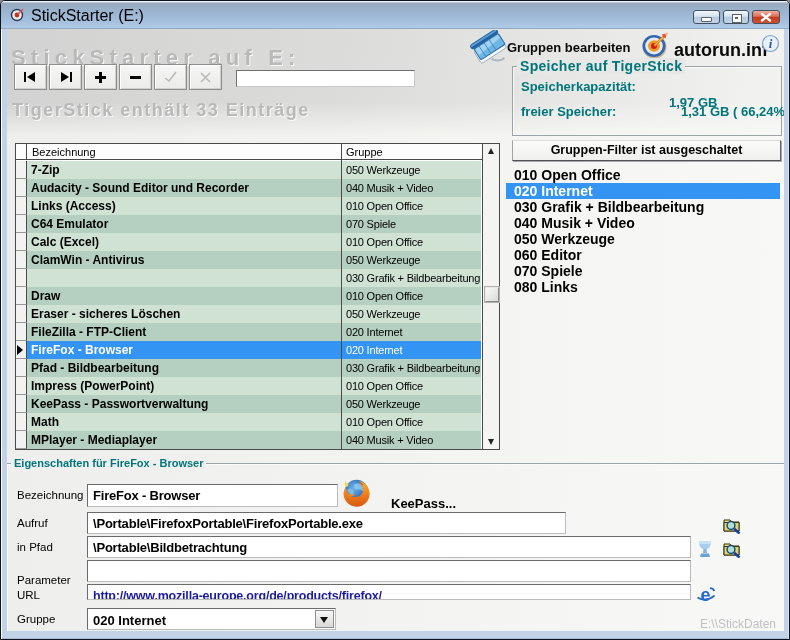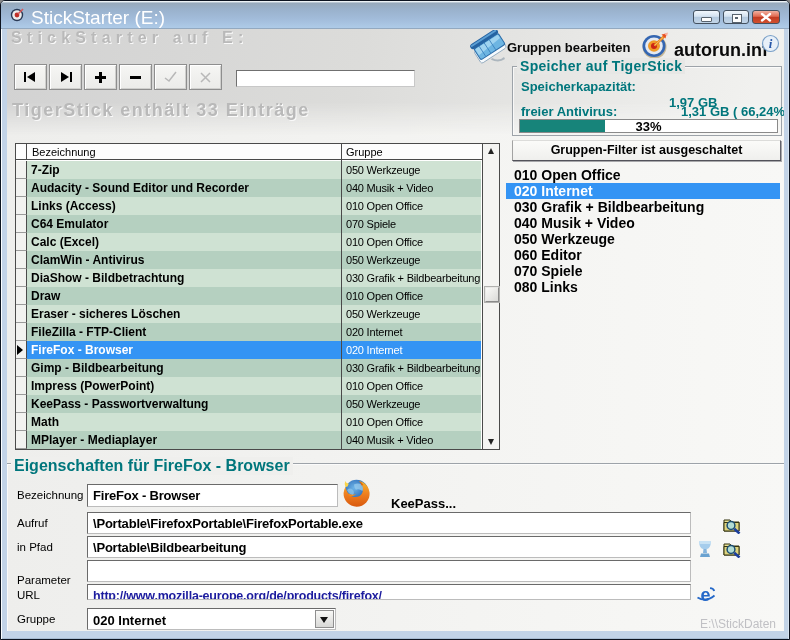--- a/index.html
+++ b/index.html
@@ -1,49 +1,49 @@
 <!DOCTYPE html>
 <html><head>
 <meta charset="utf-8">
 <style>
 html,body{margin:0;padding:0;}
 body{width:790px;height:640px;overflow:hidden;font-family:"Liberation Sans",sans-serif;position:relative;background:#888;}
 .abs{position:absolute;}
 
 #win{position:absolute;left:0;top:0;width:790px;height:640px;border:1px solid #0d1420;border-radius:5px 5px 0 0;box-sizing:border-box;background:#c2d3e7;box-shadow:inset 1px 0 0 #fafdff,inset -1px 0 0 #d8e4f0,inset 0 -1px 0 #a8bcd2;}
 #titlebar{position:absolute;left:1px;top:1px;width:788px;height:28px;border-bottom:1px solid #93a9c0;box-sizing:border-box;border-radius:4px 4px 0 0;background:linear-gradient(to bottom,#fdffff 0px,#dce5ec 1px,#98aabc 2px,#9ab2cd 9px,#a2bcda 18px,#aecbe8 27px);}
-#titletext{position:absolute;left:31px;top:7px;font-size:19px;color:#ffffff;}
+#titletext{position:absolute;left:31px;top:7px;font-size:16px;color:#000000;}
 
 .wbtn{position:absolute;top:10px;height:14px;border:1px solid #44515f;border-radius:3px;box-sizing:border-box;}
 .wb-blue{background:linear-gradient(to bottom,#f2f7fc 0%,#d4e2f0 45%,#b4c9de 50%,#c2d5e8 100%);}
 #wb-min{left:693px;width:27px;}
 #wb-max{left:723px;width:26px;}
 #wb-close{left:752px;width:28px;background:linear-gradient(to bottom,#f0b0a0 0%,#e06a50 45%,#c03a22 50%,#d2502e 100%);}
 #wb-min .bar{position:absolute;left:7px;top:6px;width:9px;height:3px;background:#fdfdfd;border:1px solid #58636e;border-radius:1px;}
 #wb-max .sq{position:absolute;left:8px;top:3px;width:8px;height:7px;background:#fdfdfd;border:1px solid #58636e;}
 #wb-max .sq2{position:absolute;left:2px;top:1.5px;width:2.5px;height:2.5px;background:#58636e;}
 
 #client{position:absolute;left:4px;top:29px;width:782px;height:604px;background:linear-gradient(to right,#eeeeec,#f8f8f6);overflow:hidden;}
 #grayband{position:absolute;left:0;top:0;width:782px;height:118px;background:linear-gradient(100deg,#d2d2d2 0%,#dcdcda 45%,#f1f1ef 95%);-webkit-mask-image:linear-gradient(to bottom,#000 0,#000 74px,transparent 106px);mask-image:linear-gradient(to bottom,#000 0,#000 74px,transparent 106px);}
 .etch{color:#b9b9b9;text-shadow:1px 1px 0 #fafafa;font-weight:bold;white-space:nowrap;}
-#hdr1{left:7px;top:0px;font-size:16px;letter-spacing:5.2px;}
+#hdr1{left:7px;top:16px;font-size:22px;letter-spacing:5.2px;}
 #hdr2{left:8px;top:71px;font-size:18px;letter-spacing:1.5px;}
 
 .tbtn{position:absolute;top:35px;width:33px;height:26px;background:linear-gradient(to bottom,#f6f6f4,#ebebe9);border:1px solid #8e8e8e;box-sizing:border-box;box-shadow:inset 1px 1px 0 #fff, inset -1px -1px 0 #cfcfcd;}
 .tbtn svg{position:absolute;left:0;top:0;}
 #tinput{left:232px;top:41px;width:177px;height:15px;background:#fff;border:1px solid;border-color:#707070 #c8c8c8 #c8c8c8 #707070;}
 
 #grptxt{left:503px;top:11px;font-size:13px;font-weight:bold;color:#0a0a0a;}
 #auttxt{left:670px;top:11px;font-size:18px;font-weight:bold;color:#0a0a0a;}
 
 .gbox{position:absolute;border:1px solid #9da3a9;box-shadow:inset 1px 1px 0 rgba(255,255,255,.7);}
 #spbox{left:508px;top:37px;width:268px;height:68px;}
 .gbt{position:absolute;top:-8px;left:7px;font-weight:bold;font-size:13px;color:#00767c;padding:0 3px;white-space:nowrap;}
 #spbox>.gbt{font-size:14px;top:-9px;left:4px;letter-spacing:0.3px;}
-#propbox>.gbt{font-size:16px;top:-7px;left:4px;}
+#propbox>.gbt{font-size:11px;top:-7px;left:4px;}
 #spbox .gbt{background:#e7e7e5;}
 .teal{position:absolute;font-weight:bold;font-size:13px;color:#00767c;white-space:nowrap;}
 #gauge{position:absolute;left:6px;top:52px;width:257px;height:12px;border:1px solid #8a8a8a;background:#fff;}
 #gfill{position:absolute;left:0;top:0;width:33%;height:100%;background:#17847a;}
 #gtext{position:absolute;left:0;top:-1px;width:100%;text-align:center;font-weight:bold;font-size:13px;color:#000;}
 
 #filterbtn{left:508px;top:111px;width:269px;height:21px;background:linear-gradient(#fbfbf9,#efefed);border:1px solid;border-color:#dcdcda #62626a #52525a #a2a2a2;box-sizing:border-box;text-align:center;font-weight:bold;font-size:12.5px;line-height:19px;color:#000;box-shadow:1px 1px 0 rgba(70,70,80,0.45);}
 
 #glist{left:502px;top:138px;width:274px;}
 .gitem{height:16px;line-height:16px;padding-left:8px;font-weight:bold;font-size:14px;color:#000;white-space:nowrap;}
@@ -175,26 +175,22 @@
   <div class="abs" id="auttxt">autorun.inf</div>
   <svg class="abs" style="left:757px;top:5px" width="19" height="19" viewBox="0 0 19 19">
     <circle cx="9.5" cy="9.5" r="8" fill="#e8f0f8" stroke="#7aa0c8" stroke-width="1.2"></circle>
     <text x="9.5" y="14" font-family="Liberation Serif" font-style="italic" font-weight="bold" font-size="13" fill="#2858a8" text-anchor="middle">i</text>
   </svg>
 
   <div class="gbox" id="spbox">
     <div class="gbt">Speicher auf TigerStick</div>
     <div class="teal" style="left:8px;top:12px">Speicherkapazität:</div>
     <div class="teal" style="left:156px;top:28px">1,97 GB</div>
-    <div class="teal" style="left:8px;top:37px">freier Antivirus:</div>
+    <div class="teal" style="left:8px;top:37px">freier Speicher:</div>
     <div class="teal" style="left:168px;top:37px">1,31 GB ( 66,24% )</div>
-    <div id="gauge">
-        <div id="gfill"></div>
-        <div id="gtext">33%</div>
-      </div>
   </div>
 
   <div class="abs" id="filterbtn">Gruppen-Filter ist ausgeschaltet</div>
   <div class="abs" id="glist">
     <div class="gitem">010 Open Office</div>
     <div class="gitem sel">020 Internet</div>
     <div class="gitem">030 Grafik + Bildbearbeitung</div>
     <div class="gitem">040 Musik + Video</div>
     <div class="gitem">050 Werkzeuge</div>
     <div class="gitem">060 Editor</div>
@@ -234,21 +230,20 @@
           <div class="c1">Calc (Excel)</div>
           <div class="c2">010 Open Office</div>
         </div>
         <div class="trow r1">
           <div class="gut"></div>
           <div class="c1">ClamWin - Antivirus</div>
           <div class="c2">050 Werkzeuge</div>
         </div>
         <div class="trow r0">
           <div class="gut"></div>
-          <div class="c1">DiaShow - Bildbetrachtung</div>
           <div class="c2">030 Grafik + Bildbearbeitung</div>
         </div>
         <div class="trow r1">
           <div class="gut"></div>
           <div class="c1">Draw</div>
           <div class="c2">010 Open Office</div>
         </div>
         <div class="trow r0">
           <div class="gut"></div>
           <div class="c1">Eraser - sicheres Löschen</div>
@@ -261,21 +256,21 @@
         </div>
         <div class="trow tsel">
           <div class="gut">
             <div class="mark"></div>
           </div>
           <div class="c1">FireFox - Browser</div>
           <div class="c2">020 Internet</div>
         </div>
         <div class="trow r1">
           <div class="gut"></div>
-          <div class="c1">Gimp - Bildbearbeitung</div>
+          <div class="c1">Pfad - Bildbearbeitung</div>
           <div class="c2">030 Grafik + Bildbearbeitung</div>
         </div>
         <div class="trow r0">
           <div class="gut"></div>
           <div class="c1">Impress (PowerPoint)</div>
           <div class="c2">010 Open Office</div>
         </div>
         <div class="trow r1">
           <div class="gut"></div>
           <div class="c1">KeePass - Passwortverwaltung</div>
@@ -324,23 +319,23 @@
       <circle cx="15.5" cy="14.5" r="11.8" fill="url(#ffg)"></circle>
       <path d="M6 13 Q9 10.5 11.5 12.5 Q14 15 12 18.5 Q9 17.5 7.5 15.5 Z" fill="#8ec6ea" opacity="0.75"></path>
       <path d="M13 7.5 Q17.5 5.5 21 8 Q23 10.5 21.5 14 Q18 11.5 14.8 12.8 Q13 10.5 13 7.5 Z" fill="#9ed0ef" opacity="0.7"></path>
       <path d="M18 4 A 13 13 0 1 1 4.5 10 C 5.5 14 7 17.5 10.5 19.2 C 14.5 21 19 20 21 16.5 C 22.3 14 22.3 10.5 21 8 C 20.5 6 19.5 4.8 18 4 Z" fill="url(#ffo)"></path>
       <path d="M7 16.5 Q 11 18.5 15 17 Q 12.5 20 8.8 19 Z" fill="#ef8c1f"></path>
       <path d="M4.5 10 Q 3 7 4.2 4 Q 5.3 6.5 7.8 6.8 L 6.5 9.5 Z" fill="#fbd54a"></path>
       <path d="M18 4 Q 21 5 22.5 8 L 20.5 8.5 Q 19.5 5.5 18 4 Z" fill="#e06a10"></path>
     </svg>
     <div class="flbl" style="left:384px;top:32px;font-weight:bold;font-size:13px">KeePass...</div>
     <div class="flbl" style="top:53px">Aufruf</div>
-    <div class="finp" style="top:48px;width:604px;height:22px">\Portable\FirefoxPortable\FirefoxPortable.exe</div>
+    <div class="finp" style="top:48px;width:479px;height:22px">\Portable\FirefoxPortable\FirefoxPortable.exe</div>
     <div class="flbl" style="top:77px">in Pfad</div>
-    <div class="finp" style="top:72px;width:604px;height:22px">\Portable\Bildbearbeitung</div>
+    <div class="finp" style="top:72px;width:604px;height:22px">\Portable\Bildbetrachtung</div>
     <div class="flbl" style="top:110px">Parameter</div>
     <div class="finp" style="top:96px;width:604px;height:22px"></div>
     <div class="flbl" style="top:125px">URL</div>
     <div class="finp" style="top:120px;width:604px;height:16px"><span class="url">http://www.mozilla-europe.org/de/products/firefox/</span></div>
     <div class="flbl" style="top:149px">Gruppe</div>
     <div id="combo">
         <div class="ct">020 Internet</div>
         <div id="cbtn">
           <div class="arr"></div>
         </div>

